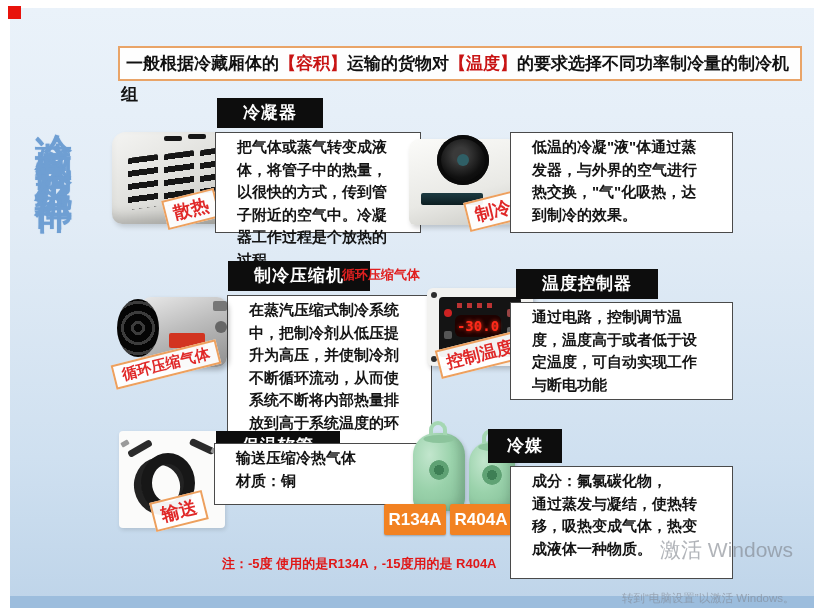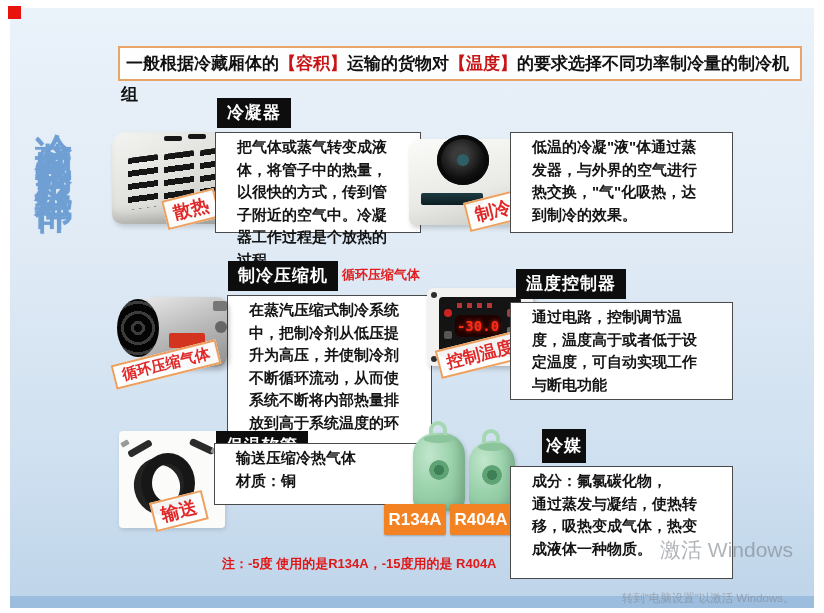--- a/index.html
+++ b/index.html
@@ -30,21 +30,21 @@
 
   .side-title {
     position:absolute; left:32px; top:104px; height:450px; width:46px;
     writing-mode:vertical-rl; text-orientation:upright;
     font-size:37px; font-weight:bold; color:#6f9fd3; letter-spacing:8px;
     text-shadow:0 0 1px #8ab2de;
   }
 
   .hdr {
     position:absolute; background:#0d0d0d; color:#ffffff;
-    font-size:17px; font-weight:bold; padding:3px 10px 4px; letter-spacing:1px;
+    font-size:17px; font-weight:bold; padding:3px 26px 4px; letter-spacing:1px;
     white-space:nowrap;
   }
   .desc {
     position:absolute; background:#ffffff; border:1.5px solid #4a4a4a;
     font-size:15px; font-weight:bold; color:#141414; line-height:1.5;
     padding:3px 21px;
   }
   .stamp {
     position:absolute; border:2px solid #eda05e; background:rgba(255,255,255,0.95);
     color:#e02828; font-weight:bold; padding:1px 7px; transform:rotate(-14deg);
@@ -236,21 +236,21 @@
       <div class="cyl-label"></div>
     </div>
     <div class="cyl cyl-b">
       <div class="cyl-handle"></div>
       <div class="cyl-ring"></div>
       <div class="cyl-label"></div>
     </div>
   </div>
   <div class="tag" style="left:384px; top:504px;">R134A</div>
   <div class="tag" style="left:450px; top:504px;text-align:right;">R404A</div>
-  <div class="hdr" style="left:542px; top:429px; padding:5px 4px 6px;">冷媒</div>
+  <div class="hdr" style="left:488px; top:429px; padding:5px 19px 6px;">冷媒</div>
   <div class="desc" style="left:510px; top:466px; width:223px; height:113px;">
     <div>成分：氟氯碳化物，</div>
     <div>通过蒸发与凝结，使热转移，吸热变成气体，热变成液体一种物质。</div>
   </div>
 
   <div class="footnote">注：-5度 使用的是R134A，-15度用的是 R404A</div>
 
   <div class="watermark1">激活 Windows</div>
   <div class="watermark2">转到“电脑设置”以激活 Windows。</div>
 </div>

